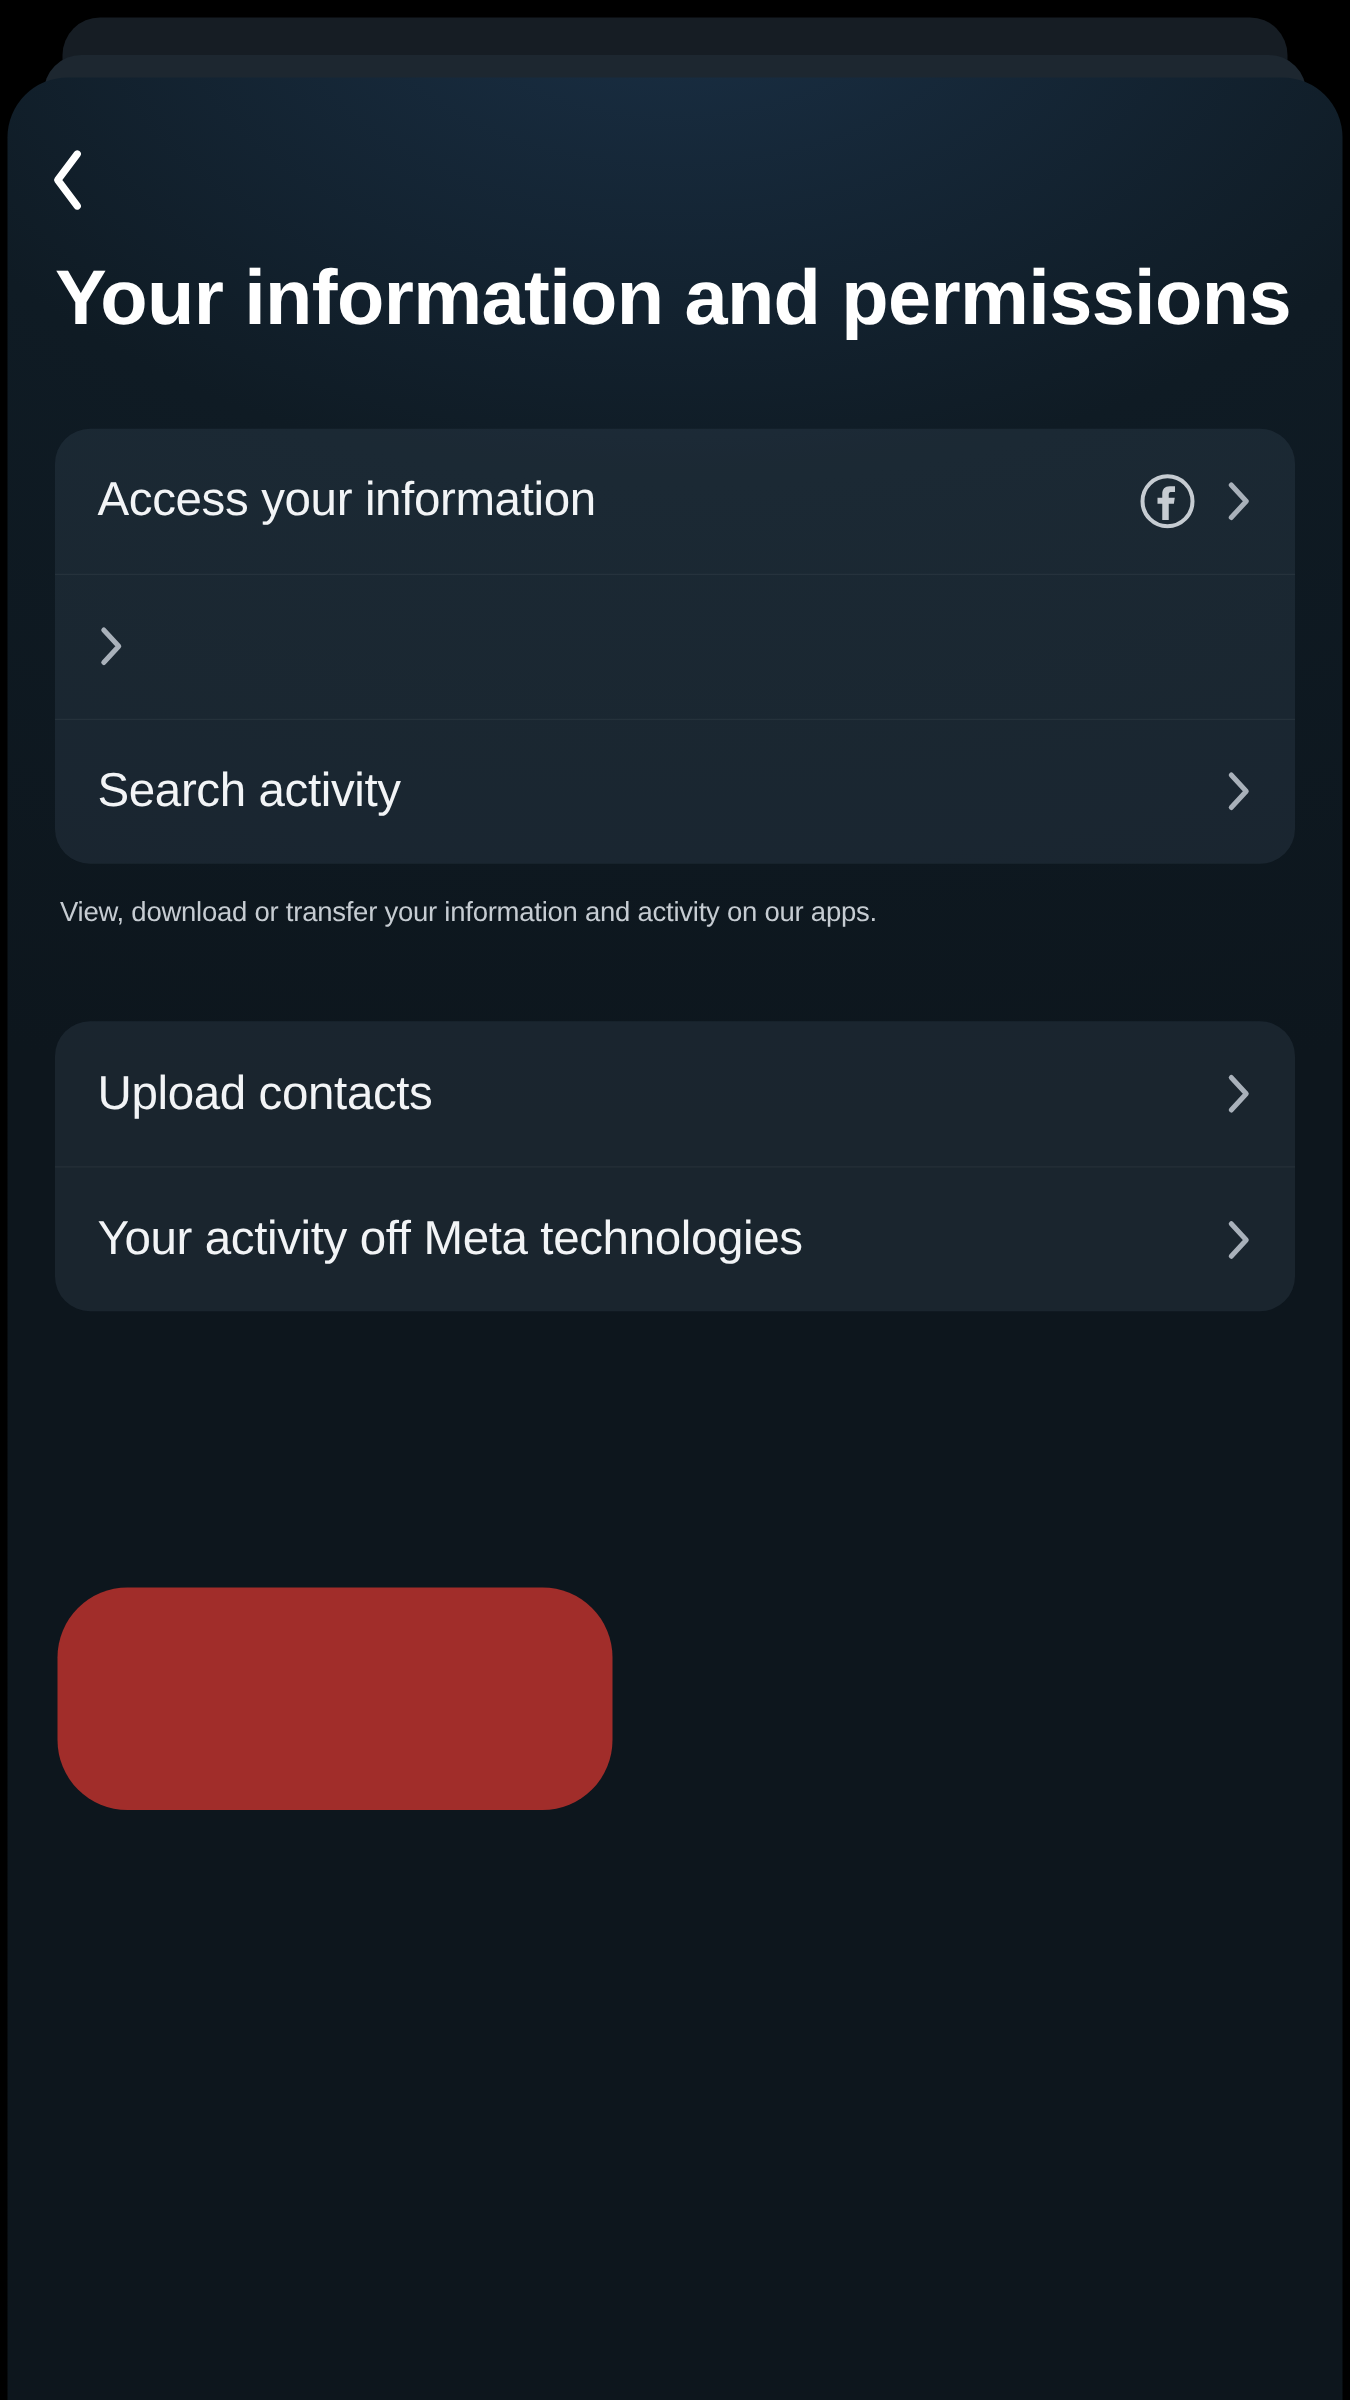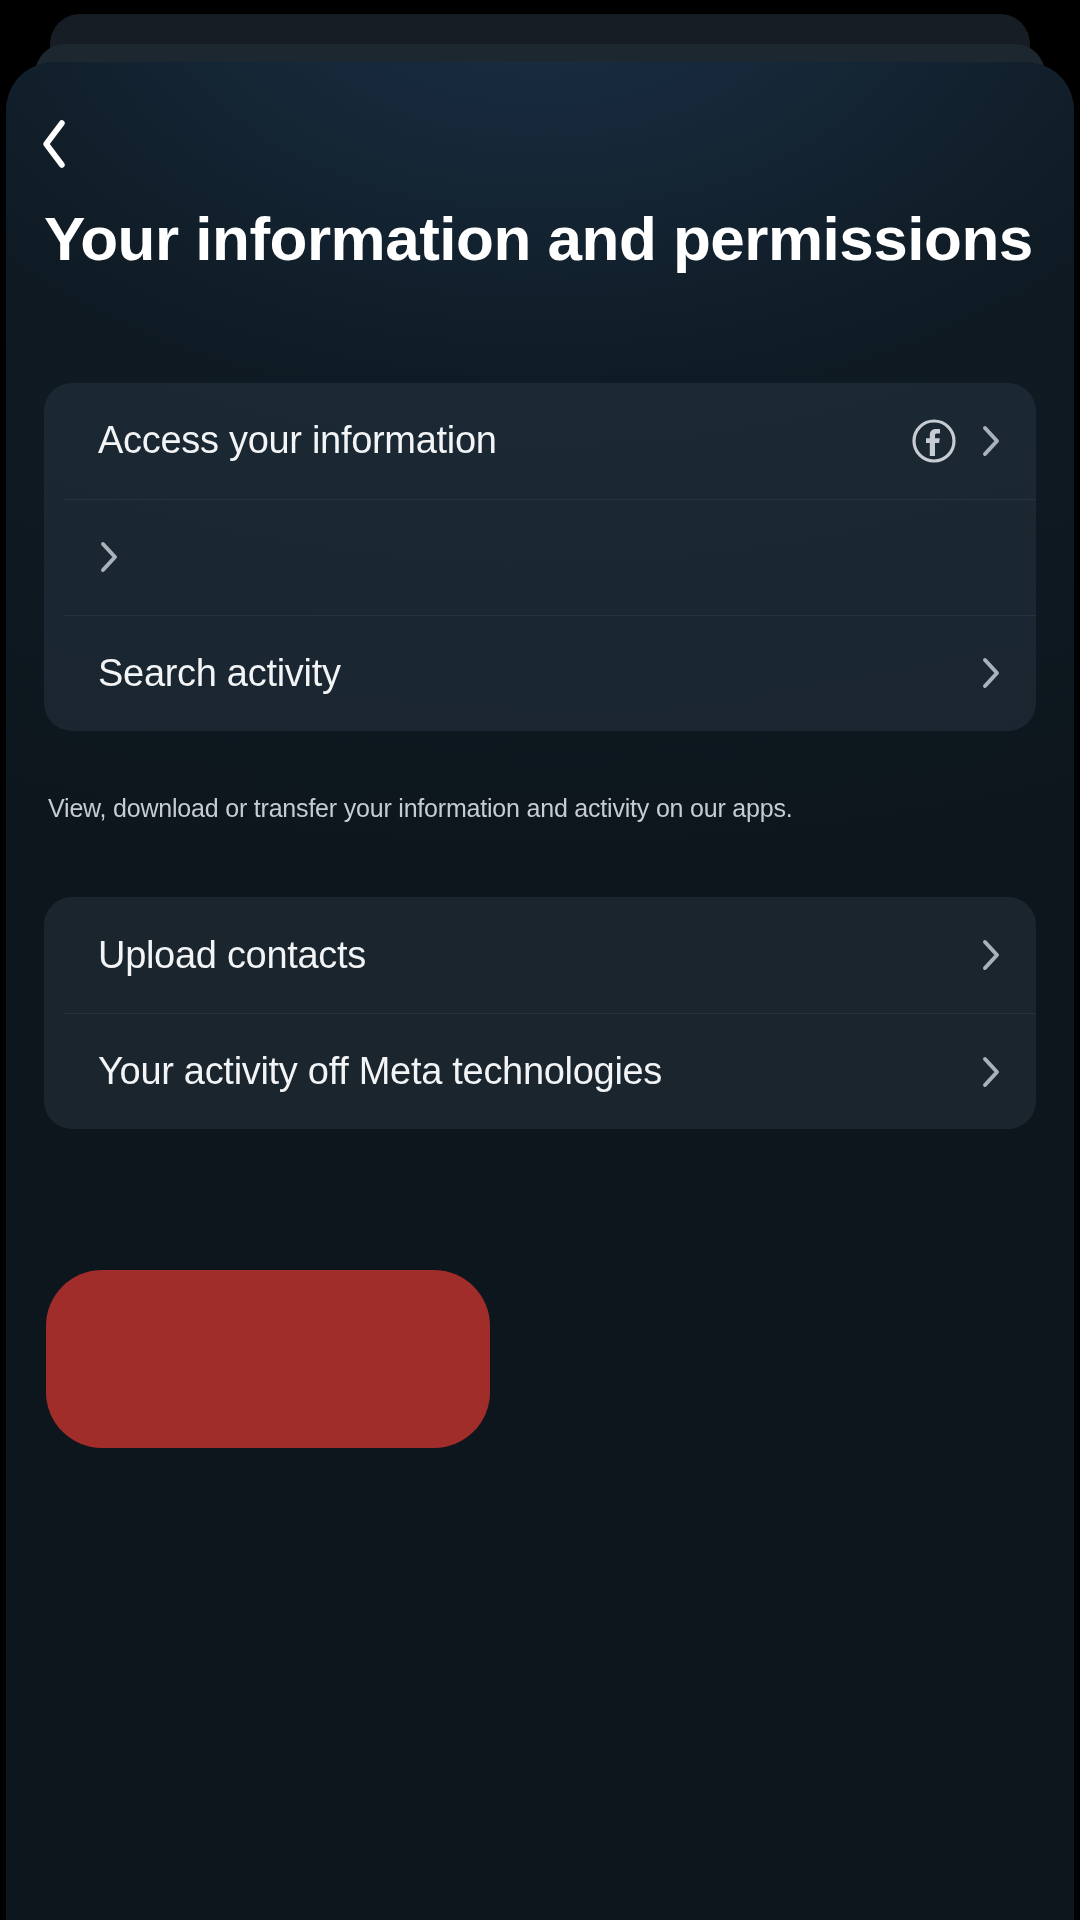--- a/index.html
+++ b/index.html
@@ -62,28 +62,27 @@
       width: 32px;
       height: 52px;
     }
     
     .page-title {
       color: #ffffff;
       font-size: 62px;
       font-weight: 700;
       line-height: 1.14;
       letter-spacing: -0.5px;
-      margin-bottom: 108px;
+      margin-bottom: 68px;
     }
     
     .group {
       background: rgba(72, 90, 108, 0.22);
       border-radius: 28px;
       overflow: hidden;
-      padding-left: 20px;
     }
     
     .row {
       display: flex;
       align-items: center;
       padding: 36px 34px 36px 34px;
       min-height: 116px;
       position: relative;
     }
     
@@ -112,25 +111,24 @@
     }
     
     .chevron svg {
       width: 22px;
       height: 36px;
       display: block;
     }
     
     .group-desc {
       color: #c6ccd2;
-      font-size: 25px;
+      font-size: 22px;
       line-height: 1.38;
       padding: 24px 4px 0 4px;
       letter-spacing: -0.2px;
-      margin-top: 36px;
     }
     
     .spacer {
       height: 72px;
     }
     
     .highlight-pill {
       position: absolute;
       background: rgba(188, 49, 45, 0.85);
       border-radius: 56px;

